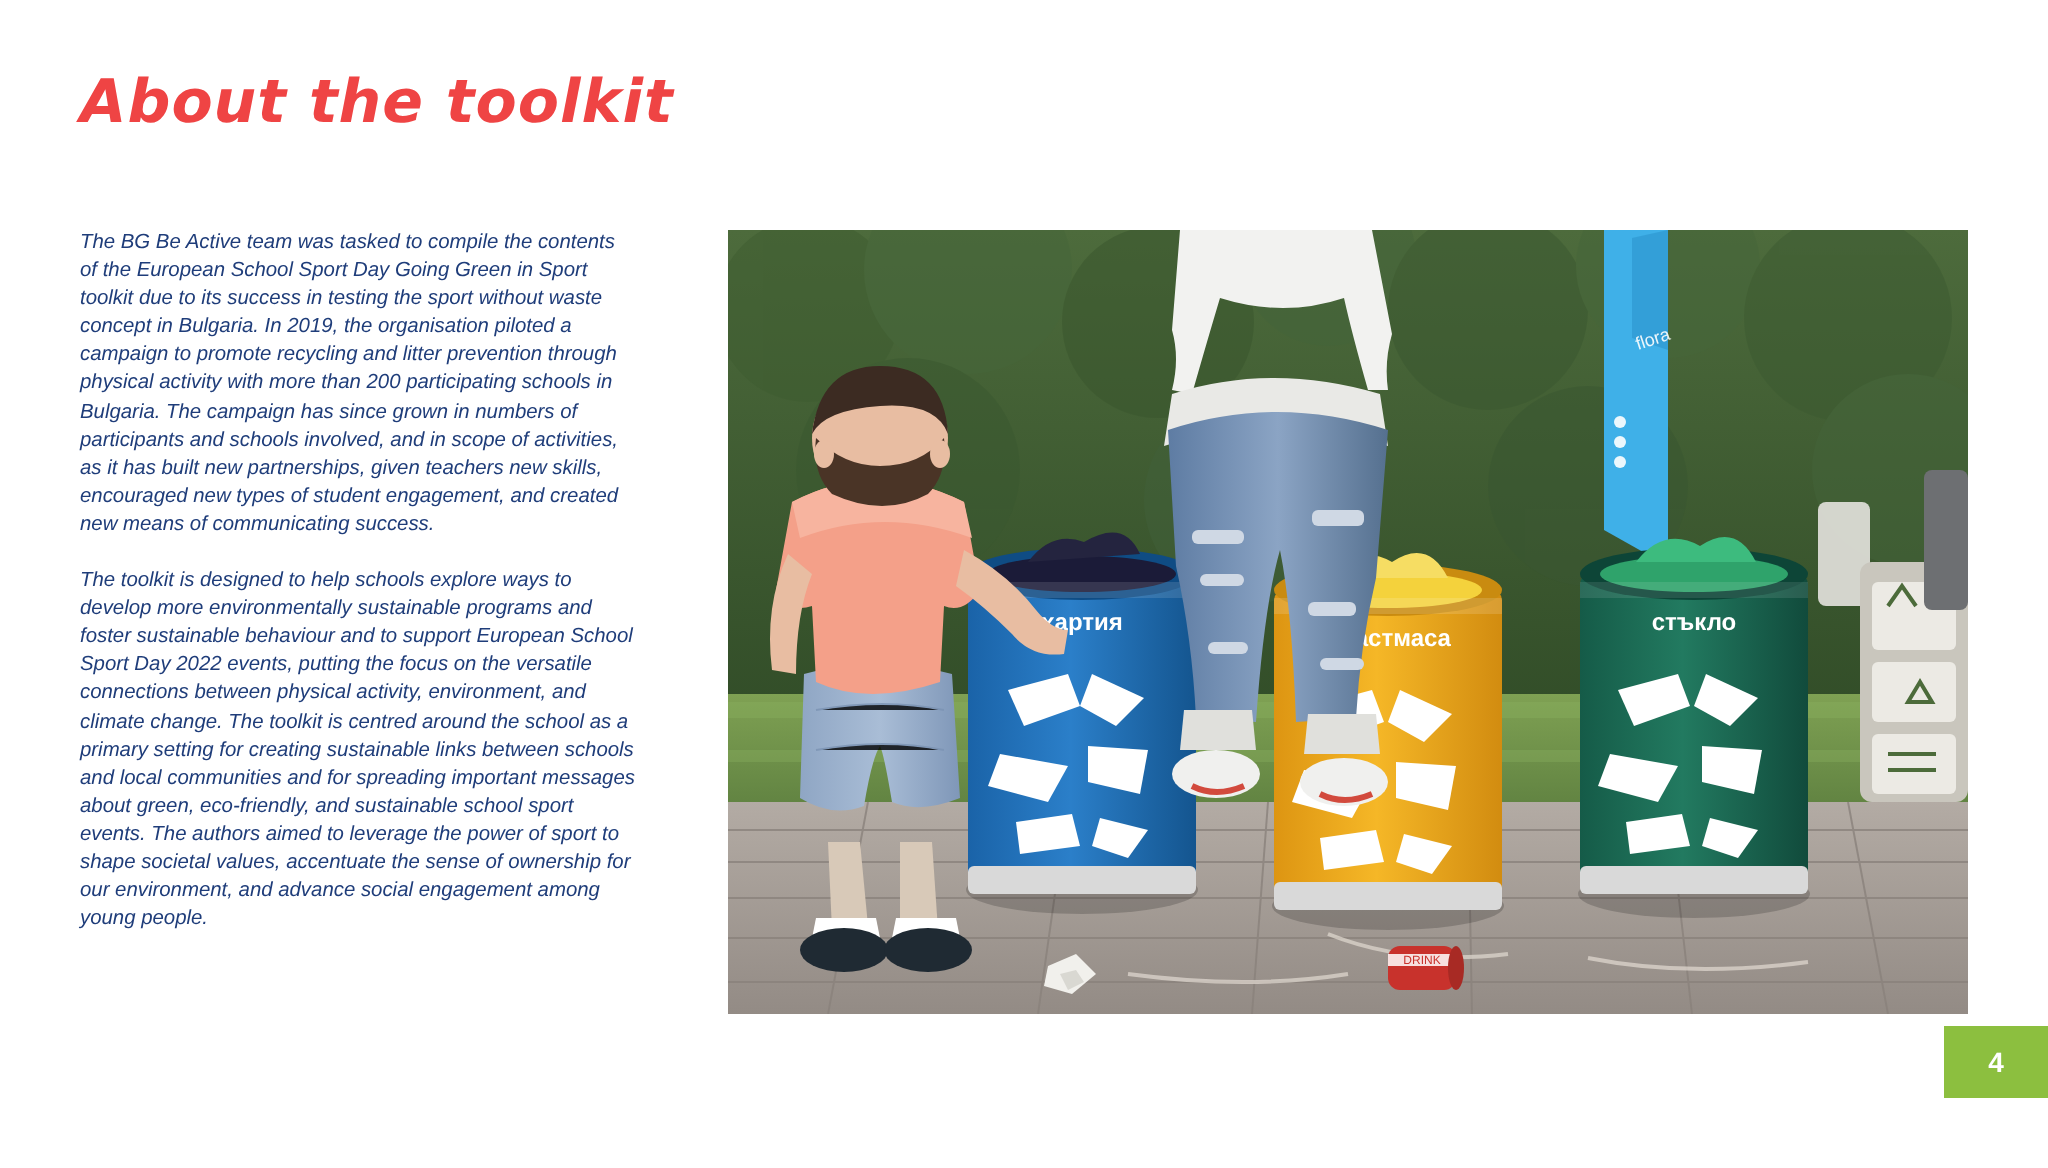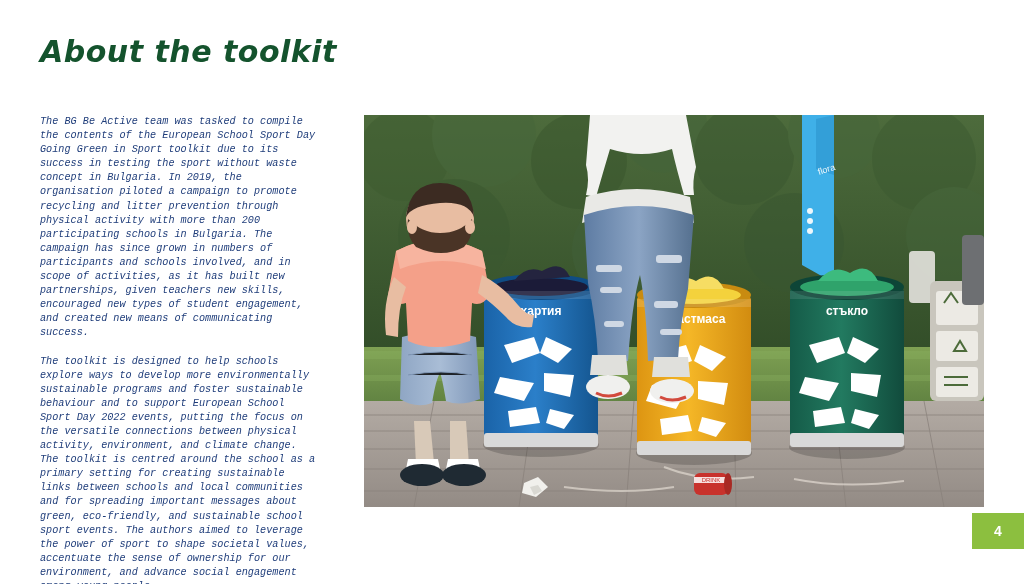--- a/index.html
+++ b/index.html
@@ -20,38 +20,38 @@
     height: 584px;
     background: #ffffff;
   }
   .slide-title {
     position: absolute;
     left: 40px;
     top: 34px;
     font-size: 30px;
     font-weight: bold;
     font-style: italic;
-    color: #14532d;
+    color: #ef4444;
     letter-spacing: 0.5px;
     font-family: "DejaVu Sans", sans-serif;
   }
   .body-col {
     position: absolute;
     left: 40px;
     top: 115px;
     width: 278px;
   }
   .para {
     font-size: 10.2px;
     line-height: 14.1px;
     font-style: italic;
     color: #1f3d7a;
     text-align: left;
     margin: 0 0 14px 0;
-    font-family: Liberation Mono, monospace;
+    font-family: Liberation Sans, sans-serif;
   }
   .photo {
     position: absolute;
     left: 364px;
     top: 115px;
     width: 620px;
     height: 392px;
     overflow: hidden;
     background: #6a7f53;
   }

